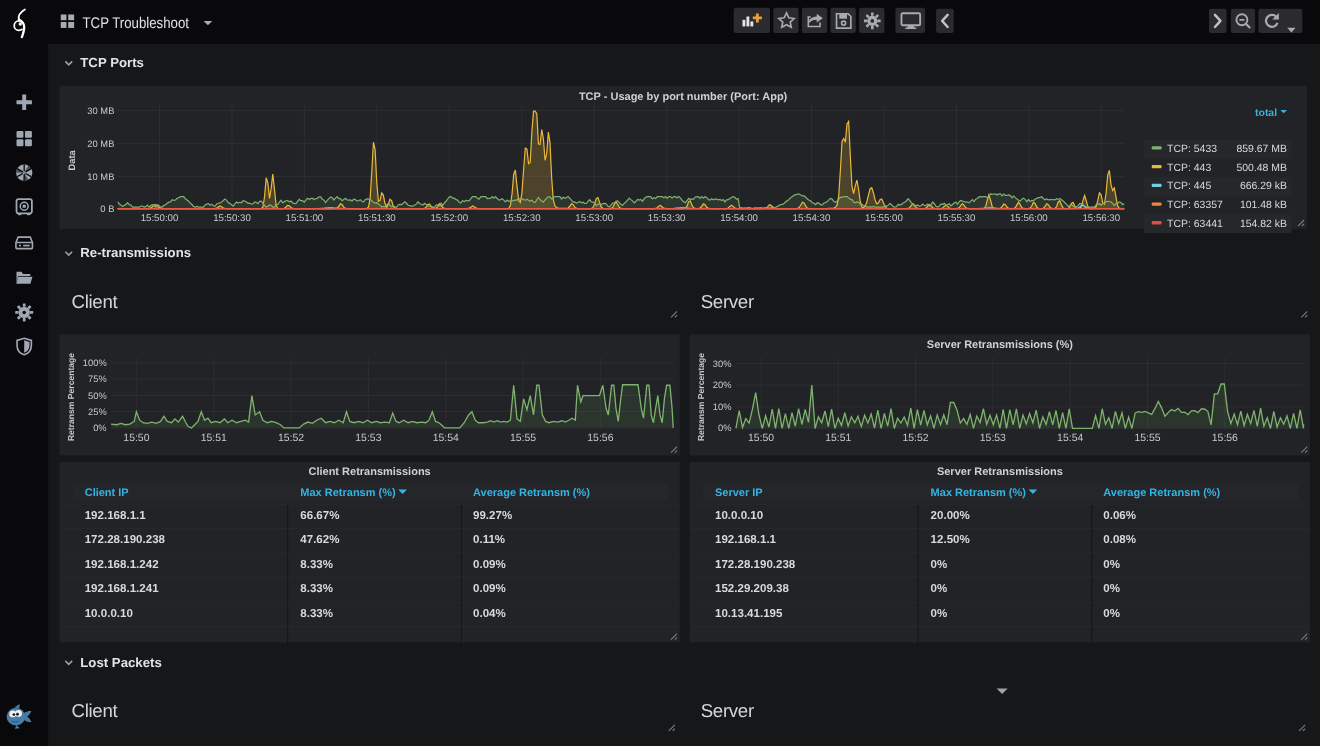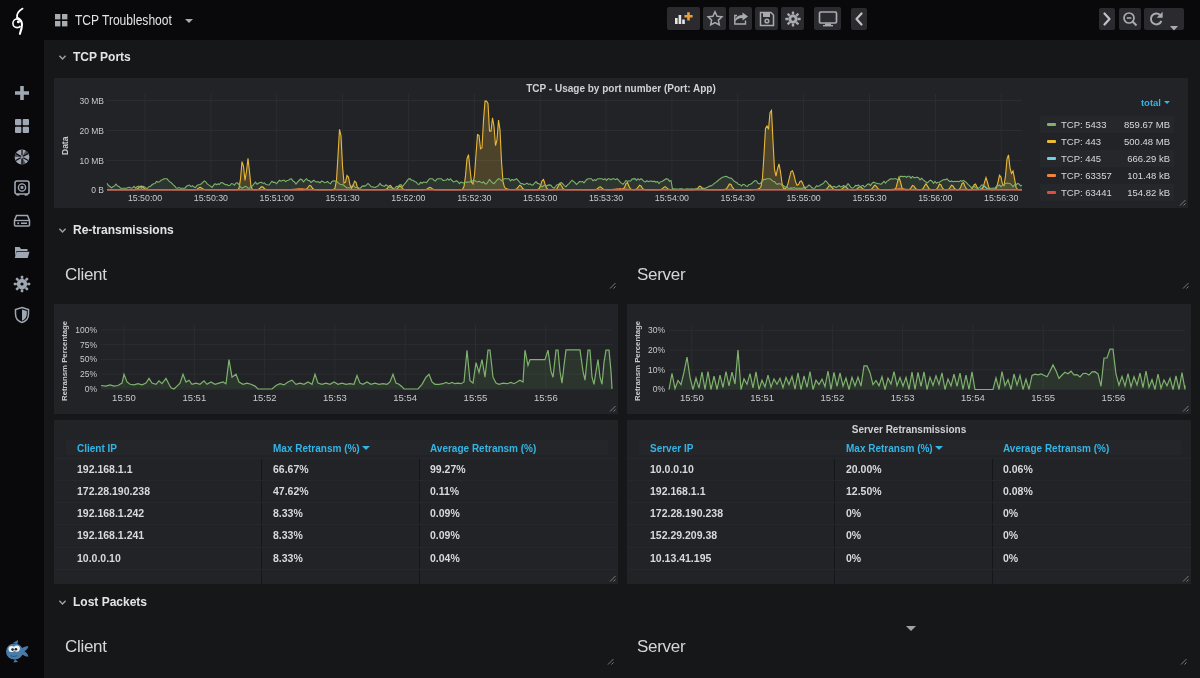--- a/index.html
+++ b/index.html
@@ -224,21 +224,21 @@
 <text x="486.2" y="123" fill="#c8c9cb" font-size="8.8" text-anchor="middle">15:53:00</text>
 <text x="552" y="123" fill="#c8c9cb" font-size="8.8" text-anchor="middle">15:53:30</text>
 <text x="617.9" y="123" fill="#c8c9cb" font-size="8.8" text-anchor="middle">15:54:00</text>
 <text x="683.7" y="123" fill="#c8c9cb" font-size="8.8" text-anchor="middle">15:54:30</text>
 <text x="749.6" y="123" fill="#c8c9cb" font-size="8.8" text-anchor="middle">15:55:00</text>
 <text x="815.5" y="123" fill="#c8c9cb" font-size="8.8" text-anchor="middle">15:55:30</text>
 <text x="881.3" y="123" fill="#c8c9cb" font-size="8.8" text-anchor="middle">15:56:00</text>
 <text x="947.2" y="123" fill="#c8c9cb" font-size="8.8" text-anchor="middle">15:56:30</text>
 </svg>
     <div style="position:absolute;left:986px;top:19px;width:134px;font-size:9.5px">
-<div style="text-align:right;color:#33b5e5;font-weight:bold;padding-right:4px;margin-bottom:8px">total<span style="display:inline-block;vertical-align:2px;margin-left:3px;width:0;height:0;border-left:3.5px solid transparent;border-right:3.5px solid transparent;border-top:3.5px solid #33b5e5"></span></div>
+<div style="text-align:right;color:#33b5e5;font-weight:bold;padding-right:4px;margin-bottom:19px">total<span style="display:inline-block;vertical-align:2px;margin-left:3px;width:0;height:0;border-left:3.5px solid transparent;border-right:3.5px solid transparent;border-top:3.5px solid #33b5e5"></span></div>
 <div style="background:#26272b;height:17px;line-height:17px;padding:0 4px 0 7px;color:#d8d9da;white-space:nowrap"><span style="display:inline-block;width:9px;height:3px;border-radius:1px;background:#7eb26d;vertical-align:2px;margin-right:5px"></span><span>TCP: 5433</span><span style="float:right">859.67 MB</span></div>
 <div style="height:17px;line-height:17px;padding:0 4px 0 7px;color:#d8d9da;white-space:nowrap"><span style="display:inline-block;width:9px;height:3px;border-radius:1px;background:#eab839;vertical-align:2px;margin-right:5px"></span><span>TCP: 443</span><span style="float:right">500.48 MB</span></div>
 <div style="background:#26272b;height:17px;line-height:17px;padding:0 4px 0 7px;color:#d8d9da;white-space:nowrap"><span style="display:inline-block;width:9px;height:3px;border-radius:1px;background:#6ed0e0;vertical-align:2px;margin-right:5px"></span><span>TCP: 445</span><span style="float:right">666.29 kB</span></div>
 <div style="height:17px;line-height:17px;padding:0 4px 0 7px;color:#d8d9da;white-space:nowrap"><span style="display:inline-block;width:9px;height:3px;border-radius:1px;background:#ef843c;vertical-align:2px;margin-right:5px"></span><span>TCP: 63357</span><span style="float:right">101.48 kB</span></div>
 <div style="background:#26272b;height:17px;line-height:17px;padding:0 4px 0 7px;color:#d8d9da;white-space:nowrap"><span style="display:inline-block;width:9px;height:3px;border-radius:1px;background:#e24d42;vertical-align:2px;margin-right:5px"></span><span>TCP: 63441</span><span style="float:right">154.82 kB</span></div>
 </div>
   </div>
 
   <div class="rowhead" style="left:14px;top:183px"><span style="margin-right:6px"><svg width="9" height="7" viewBox="0 0 9 7">
           <path d="M1.4 1.8 L4.5 4.9 L7.6 1.8" fill="none" stroke="#9fa3a8" stroke-width="1.4"></path>
@@ -271,20 +271,21 @@
 <text x="70" y="97" fill="#c8c9cb" font-size="9.5" text-anchor="middle">15:50</text>
 <text x="140.3" y="97" fill="#c8c9cb" font-size="9.5" text-anchor="middle">15:51</text>
 <text x="210.6" y="97" fill="#c8c9cb" font-size="9.5" text-anchor="middle">15:52</text>
 <text x="280.9" y="97" fill="#c8c9cb" font-size="9.5" text-anchor="middle">15:53</text>
 <text x="351.2" y="97" fill="#c8c9cb" font-size="9.5" text-anchor="middle">15:54</text>
 <text x="421.5" y="97" fill="#c8c9cb" font-size="9.5" text-anchor="middle">15:55</text>
 <text x="491.8" y="97" fill="#c8c9cb" font-size="9.5" text-anchor="middle">15:56</text>
 </svg>
   </div>
   <div class="panel" style="left:583px;top:264px;width:564px;height:110px">
+    <div class="ptitle" style="top:4px">Server Retransmissions (%)</div>
     <div style="position:absolute;left:6px;top:97px;transform:rotate(-90deg);transform-origin:0 0;font-size:7.8px;font-weight:bold;color:#c8c9cb">Retransm Percentage</div>
     <svg width="564" height="110" style="position:absolute;left:0;top:0">
 <line x1="42" y1="26.4" x2="558" y2="26.4" stroke="#2c2d30" stroke-width="1"></line>
 <line x1="42" y1="46.1" x2="558" y2="46.1" stroke="#2c2d30" stroke-width="1"></line>
 <line x1="42" y1="65.8" x2="558" y2="65.8" stroke="#2c2d30" stroke-width="1"></line>
 <line x1="64.8" y1="21" x2="64.8" y2="85" stroke="#2c2d30" stroke-width="1"></line>
 <line x1="135.1" y1="21" x2="135.1" y2="85" stroke="#2c2d30" stroke-width="1"></line>
 <line x1="205.3" y1="21" x2="205.3" y2="85" stroke="#2c2d30" stroke-width="1"></line>
 <line x1="275.6" y1="21" x2="275.6" y2="85" stroke="#2c2d30" stroke-width="1"></line>
 <line x1="345.9" y1="21" x2="345.9" y2="85" stroke="#2c2d30" stroke-width="1"></line>
@@ -301,20 +302,21 @@
 <text x="135.1" y="97" fill="#c8c9cb" font-size="9.5" text-anchor="middle">15:51</text>
 <text x="205.3" y="97" fill="#c8c9cb" font-size="9.5" text-anchor="middle">15:52</text>
 <text x="275.6" y="97" fill="#c8c9cb" font-size="9.5" text-anchor="middle">15:53</text>
 <text x="345.9" y="97" fill="#c8c9cb" font-size="9.5" text-anchor="middle">15:54</text>
 <text x="416.2" y="97" fill="#c8c9cb" font-size="9.5" text-anchor="middle">15:55</text>
 <text x="486.5" y="97" fill="#c8c9cb" font-size="9.5" text-anchor="middle">15:56</text>
 </svg>
   </div>
 
   <div class="panel" style="left:10px;top:380px;width:564px;height:164px">
+      <div class="ptitle" style="top:4px">Client Retransmissions</div>
 <div style="position:absolute;left:12px;right:10px;top:20px;height:15px;background:#24262a"></div>
 <div style="position:absolute;left:23px;top:23px;font-size:10px;font-weight:bold;color:#33b5e5">Client IP</div>
 <div style="position:absolute;left:219px;top:23px;font-size:10px;font-weight:bold;color:#33b5e5">Max Retransm (%)&nbsp;<span style="display:inline-block;vertical-align:2px;width:0;height:0;border-left:4px solid transparent;border-right:4px solid transparent;border-top:4px solid #33b5e5"></span></div>
 <div style="position:absolute;left:376px;top:23px;font-size:10px;font-weight:bold;color:#33b5e5">Average Retransm (%)</div>
 <div style="position:absolute;left:207px;top:38px;width:1px;height:134px;background:#141619"></div>
 <div style="position:absolute;left:365px;top:38px;width:1px;height:134px;background:#141619"></div>
 <div style="position:absolute;left:0;right:0;top:38px;height:1px;background:#26272b"></div>
 <div style="position:absolute;left:23px;top:43px;font-size:10.5px;font-weight:bold;color:#d8d9da">192.168.1.1</div>
 <div style="position:absolute;left:219px;top:43px;font-size:10.5px;font-weight:bold;color:#d8d9da">66.67%</div>
 <div style="position:absolute;left:376px;top:43px;font-size:10.5px;font-weight:bold;color:#d8d9da">99.27%</div>

